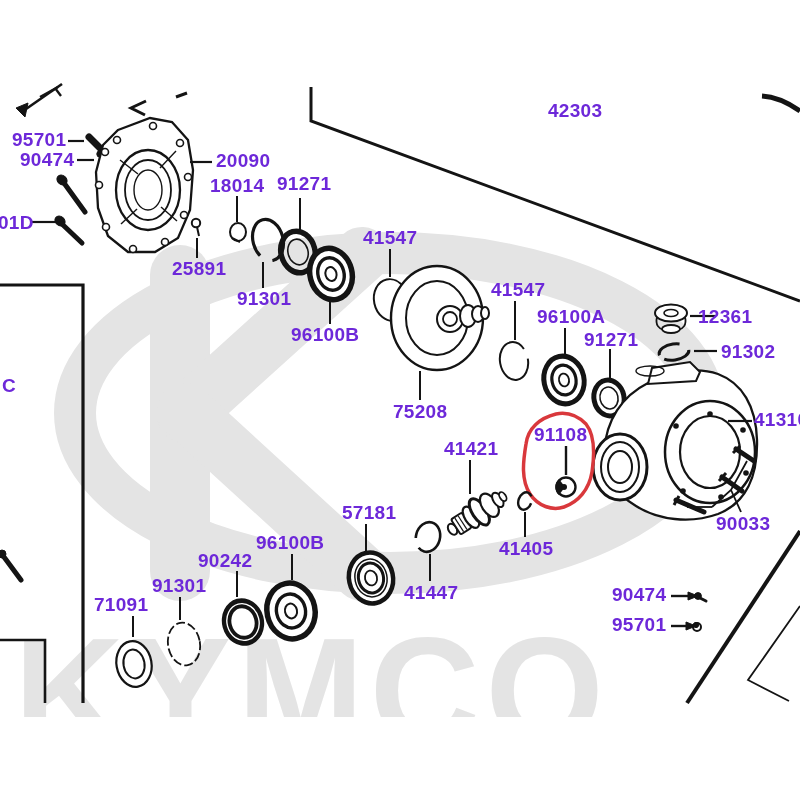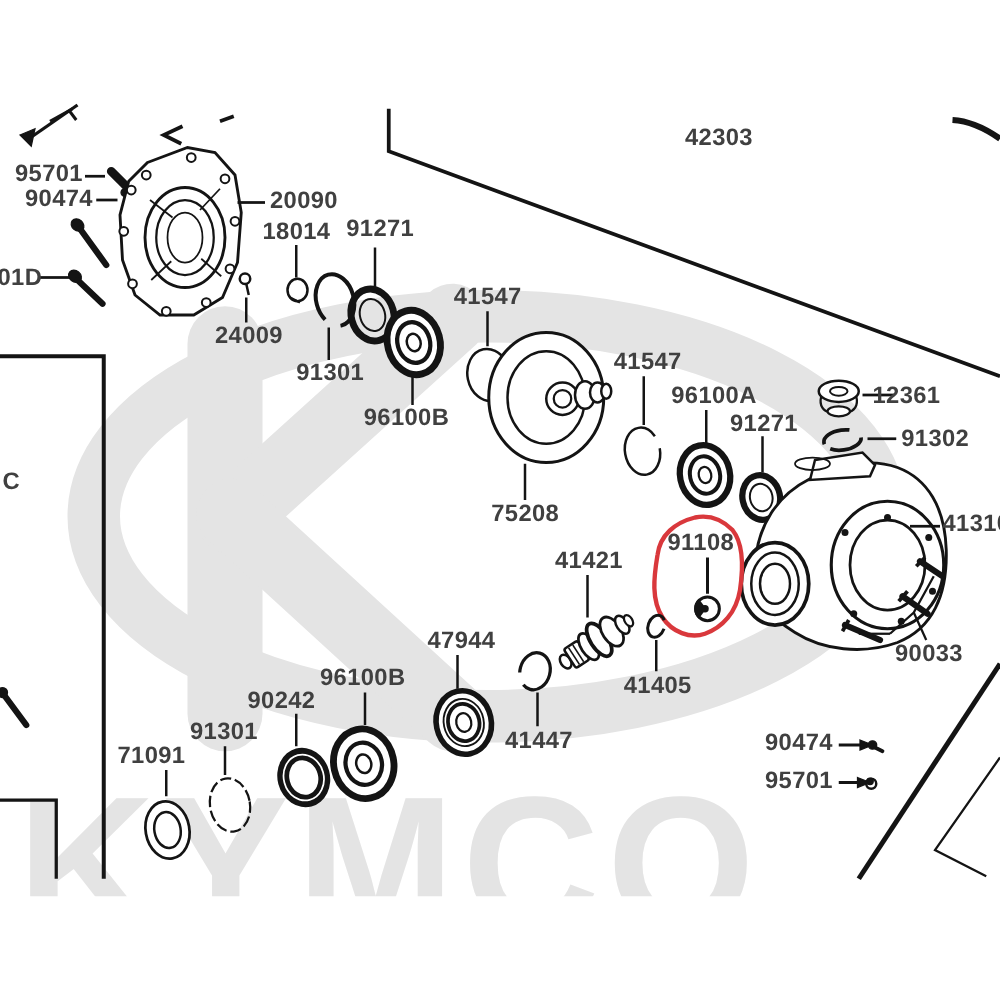--- a/index.html
+++ b/index.html
@@ -13,21 +13,21 @@
   }
   .wm-svg { position:absolute; left:0; top:-85px; }
   .wm-text {
     position:absolute; left:14px; top:517px;
     font-size:152px; font-weight:bold; line-height:1;
     color:#e4e4e4; letter-spacing:6px; white-space:nowrap;
   }
   .art { position:absolute; left:0; top:0; z-index:2; }
   .labels { position:absolute; left:0; top:0; width:800px; height:800px; z-index:3; }
   .lbl {
-    position:absolute; font-size:19px; font-weight:bold; color:#404040;
+    position:absolute; font-size:19px; font-weight:bold; color:#6d28d9;
     white-space:nowrap; letter-spacing:0.3px; line-height:1;
   }
 </style>
 </head>
 <body>
 
 <div class="stage">
 
   <div class="wm-clip">
     <svg class="wm-svg" width="800" height="800" viewBox="0 0 800 800">
@@ -302,36 +302,36 @@
     </g>
   </svg>
 
   <div class="labels">
     <div class="lbl" style="left:12px;top:130px">95701</div>
     <div class="lbl" style="left:20px;top:150px">90474</div>
     <div class="lbl" style="left:216px;top:151px">20090</div>
     <div class="lbl" style="left:-2px;top:213px">01D</div>
     <div class="lbl" style="left:210px;top:176px">18014</div>
     <div class="lbl" style="left:277px;top:174px">91271</div>
-    <div class="lbl" style="left:172px;top:259px">24009</div>
+    <div class="lbl" style="left:172px;top:259px">25891</div>
     <div class="lbl" style="left:237px;top:289px">91301</div>
     <div class="lbl" style="left:291px;top:325px">96100B</div>
     <div class="lbl" style="left:363px;top:228px">41547</div>
     <div class="lbl" style="left:393px;top:402px">75208</div>
     <div class="lbl" style="left:491px;top:280px">41547</div>
     <div class="lbl" style="left:537px;top:307px">96100A</div>
     <div class="lbl" style="left:584px;top:330px">91271</div>
     <div class="lbl" style="left:698px;top:307px">12361</div>
     <div class="lbl" style="left:721px;top:342px">91302</div>
     <div class="lbl" style="left:754px;top:410px">41310</div>
     <div class="lbl" style="left:548px;top:101px">42303</div>
     <div class="lbl" style="left:534px;top:425px">91108</div>
     <div class="lbl" style="left:444px;top:439px">41421</div>
     <div class="lbl" style="left:499px;top:539px">41405</div>
-    <div class="lbl" style="left:342px;top:503px">47944</div>
+    <div class="lbl" style="left:342px;top:503px">57181</div>
     <div class="lbl" style="left:404px;top:583px">41447</div>
     <div class="lbl" style="left:256px;top:533px">96100B</div>
     <div class="lbl" style="left:198px;top:551px">90242</div>
     <div class="lbl" style="left:152px;top:576px">91301</div>
     <div class="lbl" style="left:94px;top:595px">71091</div>
     <div class="lbl" style="left:716px;top:514px">90033</div>
     <div class="lbl" style="left:612px;top:585px">90474</div>
     <div class="lbl" style="left:612px;top:615px">95701</div>
     <div class="lbl" style="left:2px;top:376px">C</div>
   </div>

